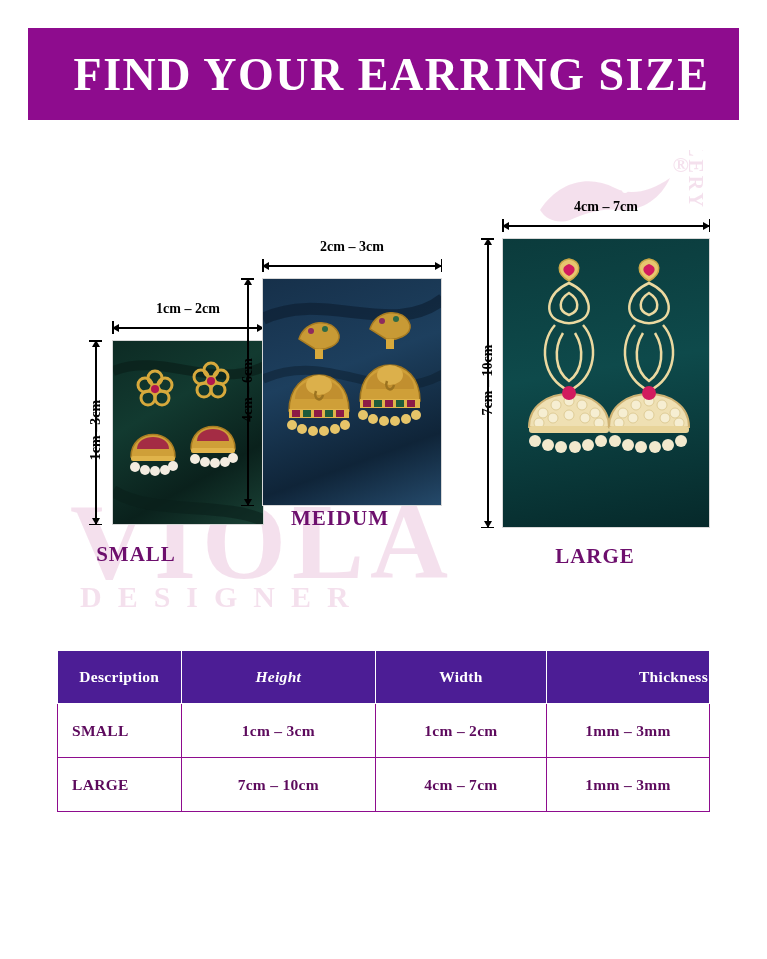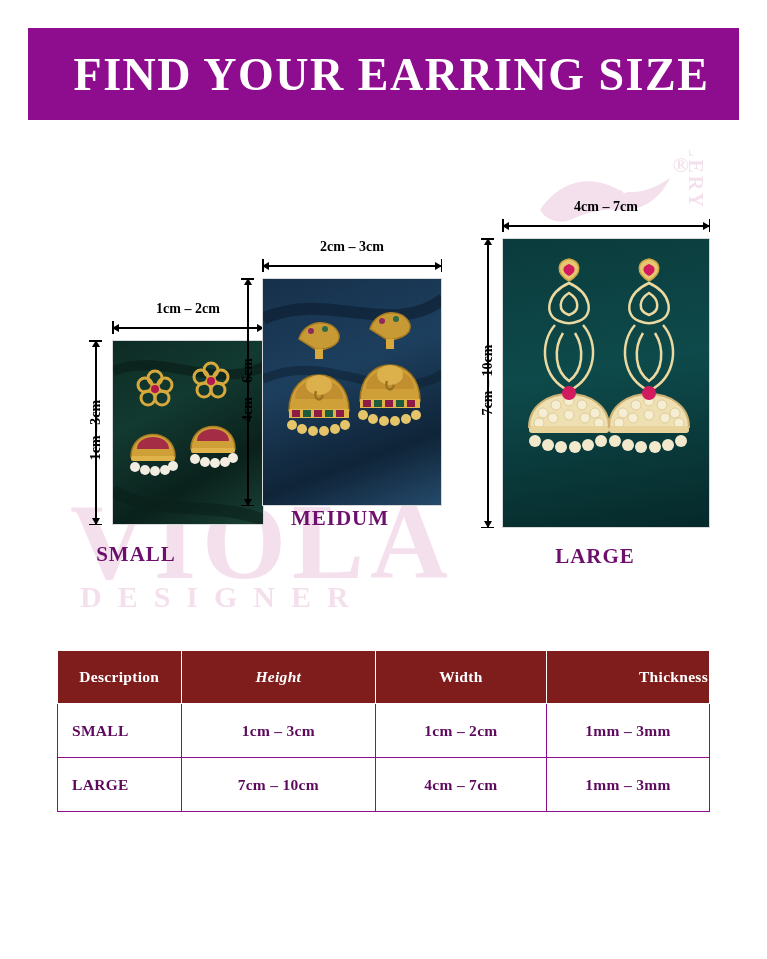--- a/index.html
+++ b/index.html
@@ -216,21 +216,21 @@
   
   .size-table {
     position: absolute;
     left: 57px;
     top: 650px;
     width: 653px;
     border-collapse: collapse;
     font-family: "Liberation Serif", serif;
   }
   .size-table th {
-    background: #7f1d1d;
+    background: #4c1d95;
     color: #ffffff;
     font-size: 15.5px;
     font-weight: bold;
     height: 50px;
     border: 1px solid #ffffff;
     letter-spacing: 0.3px;
   }
   .size-table td {
     height: 51px;
     border: 1px solid #8e0c8e;

